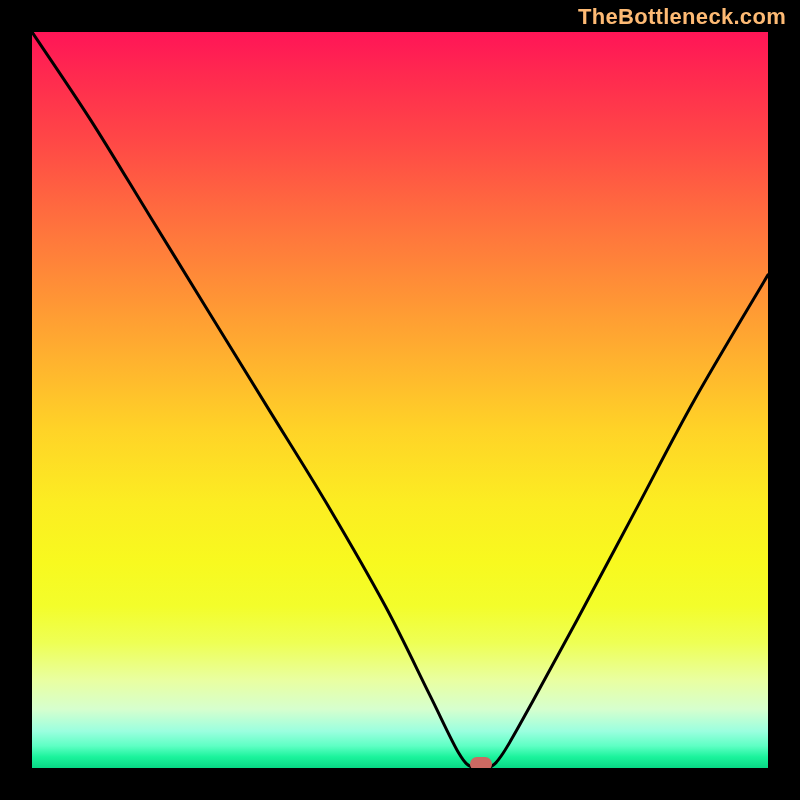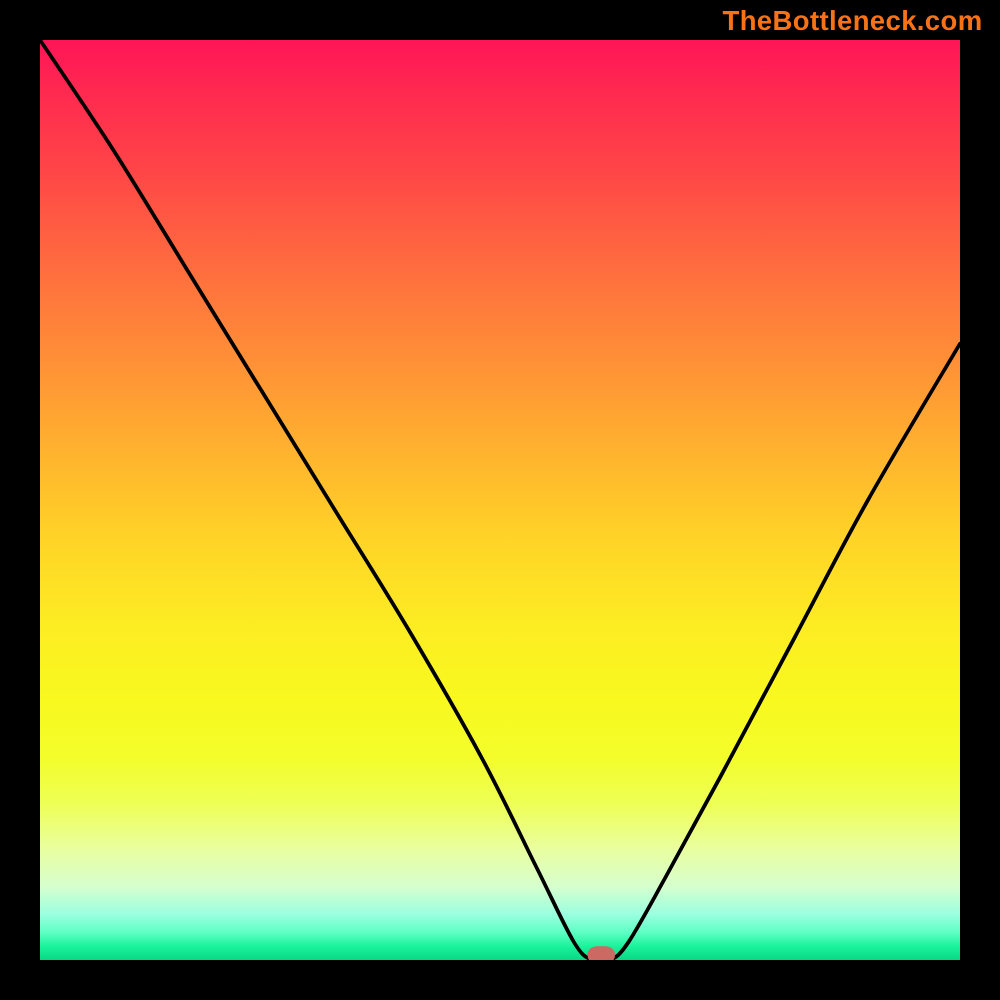--- a/index.html
+++ b/index.html
@@ -14,21 +14,21 @@
   .frame {
     position: relative;
     width: 800px;
     height: 800px;
     background: #000;
   }
   .watermark {
     position: absolute;
     top: 4px;
     right: 14px;
-    color: #f97316;
+    color: #fdba74;
     font-size: 22px;
     font-weight: 600;
     letter-spacing: 0.3px;
     z-index: 5;
   }
   .plot {
     position: absolute;
     left: 32px;
     top: 32px;
     width: 736px;

